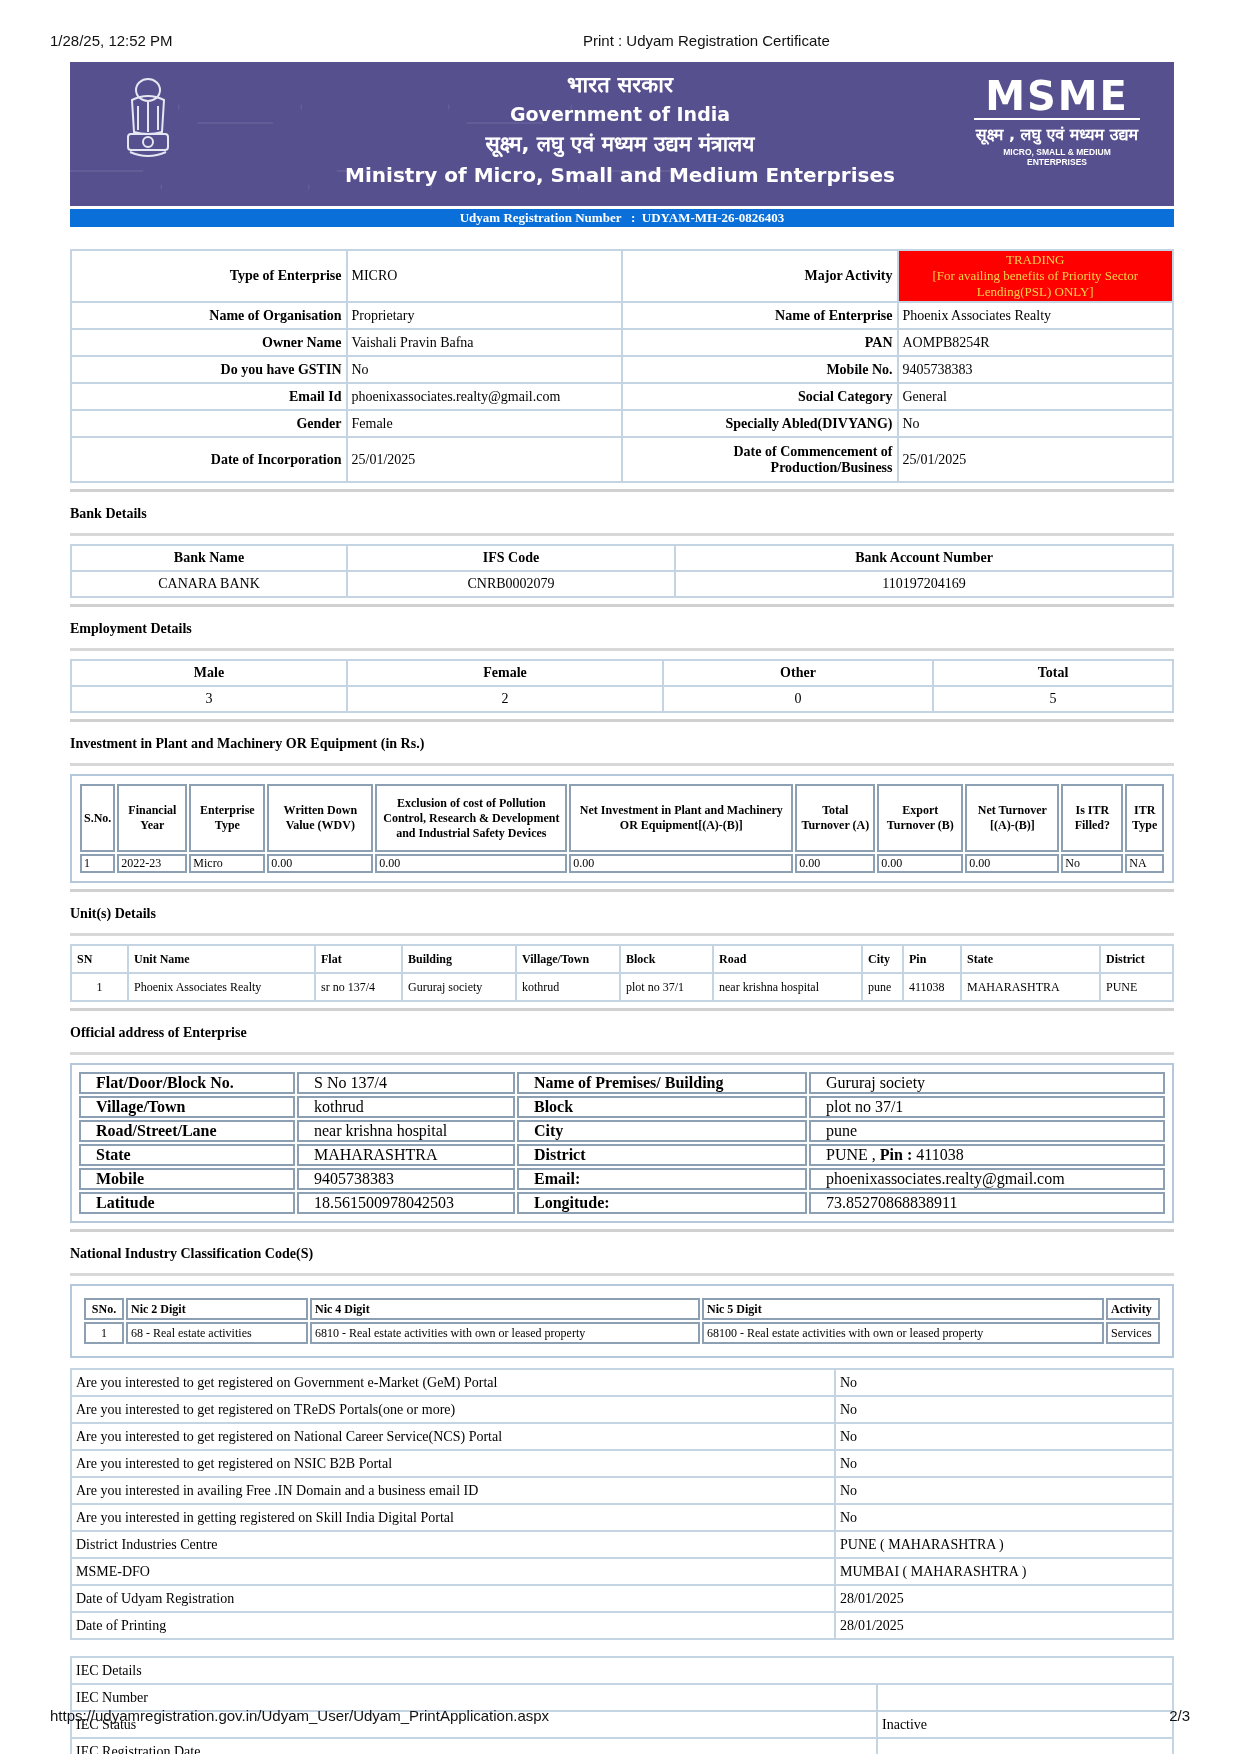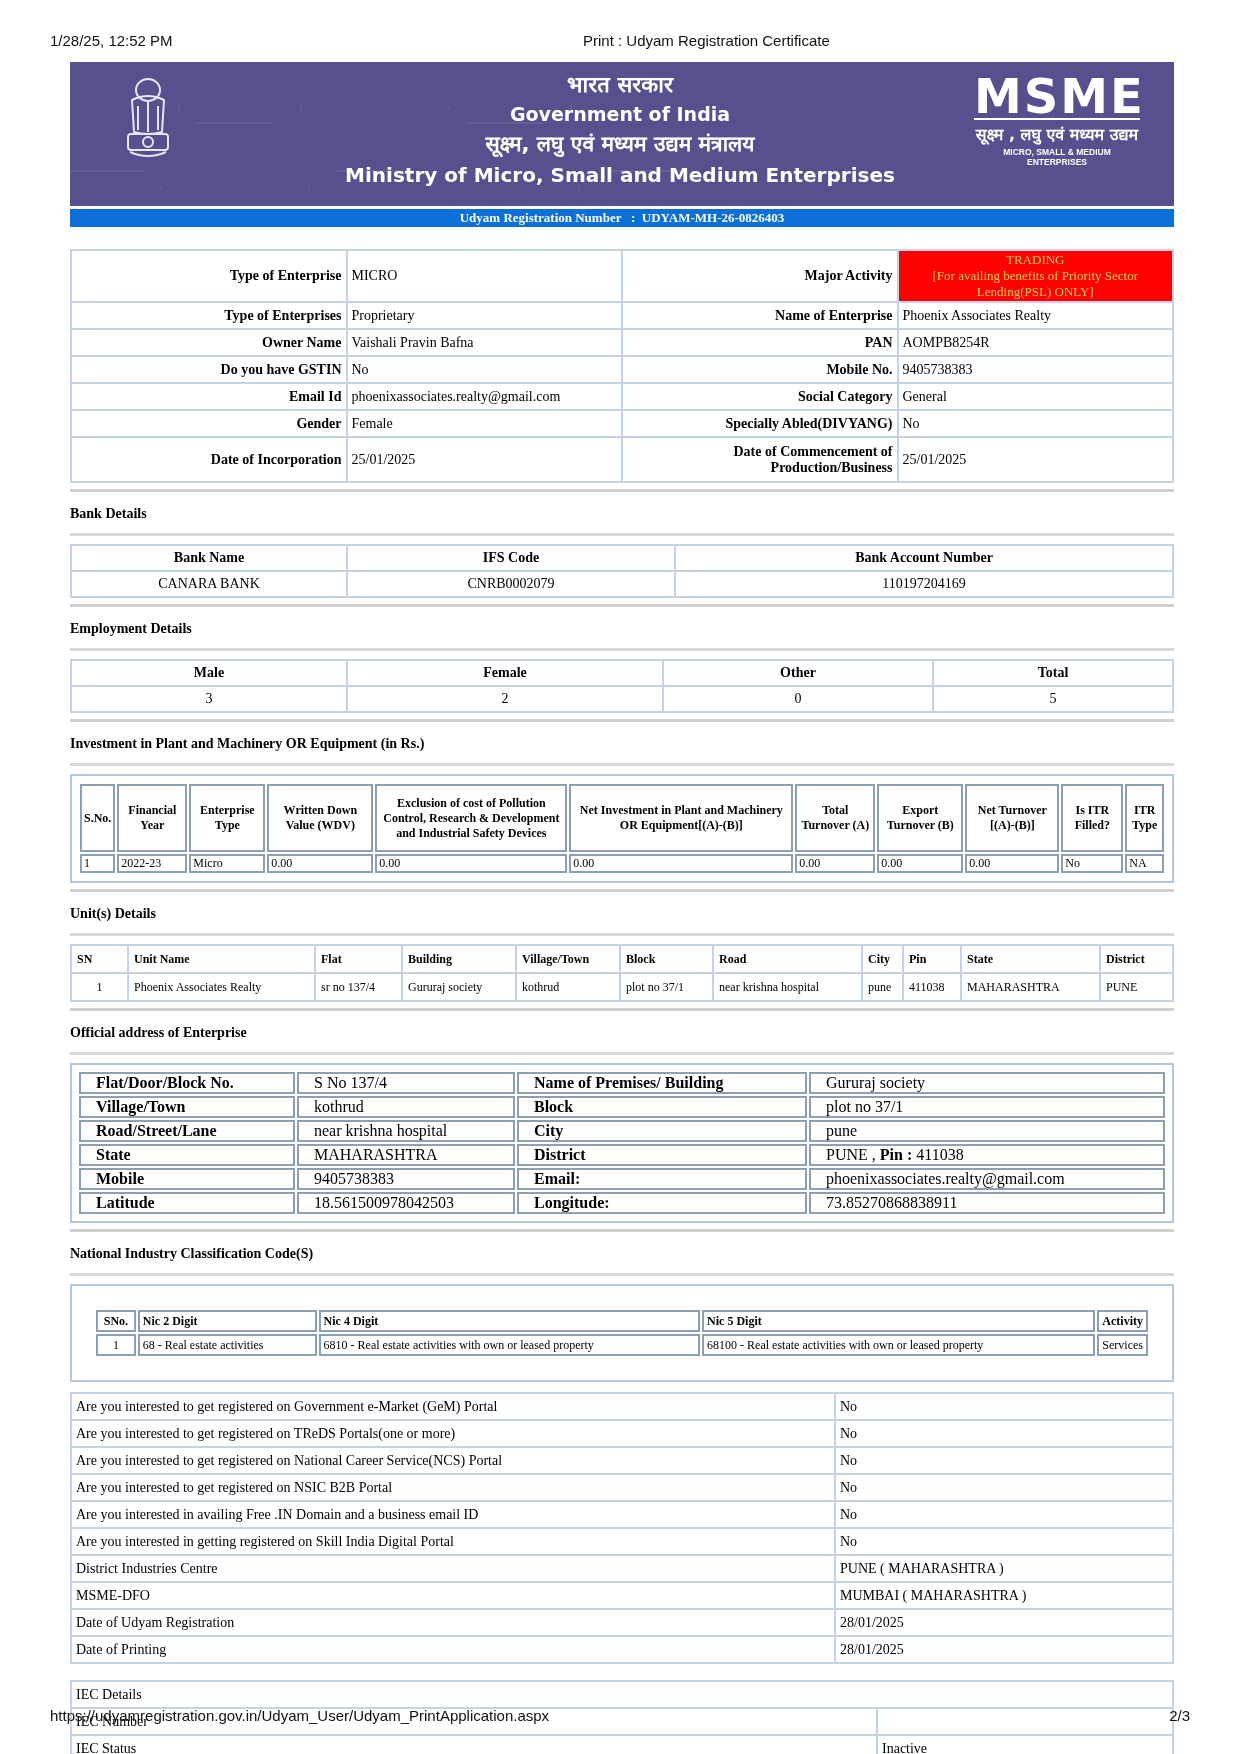--- a/index.html
+++ b/index.html
@@ -16,21 +16,21 @@
   .banner { height: 144px; background: #56508f; position: relative; overflow: hidden; color: #fff; }
   .banner .hex { position: absolute; border: 2px solid rgba(255,255,255,0.08); width: 150px; height: 130px; clip-path: polygon(25% 0,75% 0,100% 50%,75% 100%,25% 100%,0 50%); }
   .emblem { position: absolute; left: 48px; top: 8px; width: 60px; height: 116px; }
   .emblem-cap { position: absolute; left: 44px; top: 110px; font-size: 9px; color: #e8e8f5; font-family: "DejaVu Sans", sans-serif; margin-top: 38px; }
   .banner-center { position: absolute; left: 250px; width: 600px; top: 8px; text-align: center; }
   .b-hi1 { font-family: "DejaVu Sans", sans-serif; font-size: 22px; font-weight: bold; line-height: 30px; }
   .b-en1 { font-family: "DejaVu Sans", sans-serif; font-size: 19px; font-weight: bold; line-height: 28px; }
   .b-hi2 { font-family: "DejaVu Sans", sans-serif; font-size: 21px; font-weight: bold; line-height: 32px; }
   .b-en2 { font-family: "DejaVu Sans", sans-serif; font-size: 20px; font-weight: bold; line-height: 30px; }
   .msme-logo { position: absolute; right: 34px; top: 14px; width: 166px; text-align: center; }
-  .msme-word { font-family: "DejaVu Sans", sans-serif; font-size: 48px; font-weight: bold; letter-spacing: 2px; line-height: 40px; color: #fff; border-bottom: 2px solid #fff; padding-bottom: 2px; }
+  .msme-word { font-family: "DejaVu Sans", sans-serif; font-size: 40px; font-weight: bold; letter-spacing: 2px; line-height: 40px; color: #fff; border-bottom: 2px solid #fff; padding-bottom: 2px; }
   .msme-hi { font-family: "DejaVu Sans", sans-serif; font-size: 16px; font-weight: bold; margin-top: 3px; }
   .msme-en { font-family: "Liberation Sans", sans-serif; font-size: 8.5px; font-weight: bold; margin-top: 2px; }
 
   .udyam-bar { height: 18px; background: #0a6fd8; color: #fff; font-size: 13px; font-weight: bold; text-align: center; line-height: 18px; margin-top: 3px; }
 
   table { border-collapse: collapse; width: 100%; }
   .tbl-main { margin-top: 22px; border: 2px solid #b5c7da; }
   .tbl-main td { border: 2px solid #c5d4e2; font-size: 14px; padding: 2px 4px; height: 27px; }
   .tbl-main td.lbl { font-weight: bold; text-align: right; }
   .tbl-main td.activity { background: #ff0000; color: #f7d04a; text-align: center; font-size: 13px; line-height: 16px; padding: 1px 4px; }
@@ -48,21 +48,21 @@
   .inv-tbl td { text-align: left; padding: 0 2px; height: 17px; }
 
   .unit-tbl td, .unit-tbl th { border: 2px solid #c5d4e2; font-size: 12px; text-align: left; padding: 0 5px; height: 28px; }
   .unit-tbl th { font-weight: bold; }
 
   .addr-wrap { border: 2px solid #b5c7da; padding: 5px; }
   .addr-tbl { border-collapse: separate; border-spacing: 2px; }
   .addr-tbl td { border: 2px solid #8da0b3; font-size: 16px; padding: 0 15px; height: 22px; }
   .addr-tbl td.lb { font-weight: bold; }
 
-  .nic-wrap { border: 2px solid #b5c7da; padding: 22px; }
+  .nic-wrap { border: 2px solid #b5c7da; padding: 10px; }
   .nic-tbl { border-collapse: separate; border-spacing: 2px; }
   .nic-tbl th, .nic-tbl td { border: 2px solid #8da0b3; font-size: 12px; text-align: left; padding: 0 3px; height: 22px; }
   .nic-tbl th { font-weight: bold; }
 
   .q-tbl { margin-top: 10px; border: 2px solid #b5c7da; }
   .q-tbl td { border: 2px solid #c5d4e2; font-size: 14px; padding: 0 4px; height: 27px; }
 
   .iec-tbl { margin-top: 16px; border: 2px solid #b5c7da; }
   .iec-tbl td { border: 2px solid #c5d4e2; font-size: 14px; padding: 0 4px; height: 27px; }
   .iec-tbl td.hd { font-weight: normal; }
@@ -127,21 +127,21 @@
         <tr style="height:45px">
       <td class="lbl">Type of Enterprise</td>
       <td>MICRO</td>
       <td class="lbl">Major Activity</td>
       <td class="activity">
         <div>TRADING</div>
         <div>[For availing benefits of Priority Sector Lending(PSL) ONLY]</div>
       </td>
     </tr>
     <tr>
-      <td class="lbl">Type of Enterprises</td>
+      <td class="lbl">Name of Organisation</td>
       <td>Proprietary</td>
       <td class="lbl">Name of Enterprise</td>
       <td>Phoenix Associates Realty</td>
     </tr>
     <tr>
       <td class="lbl">Owner Name</td>
       <td>Vaishali Pravin Bafna</td>
       <td class="lbl">PAN</td>
       <td>AOMPB8254R</td>
     </tr>

